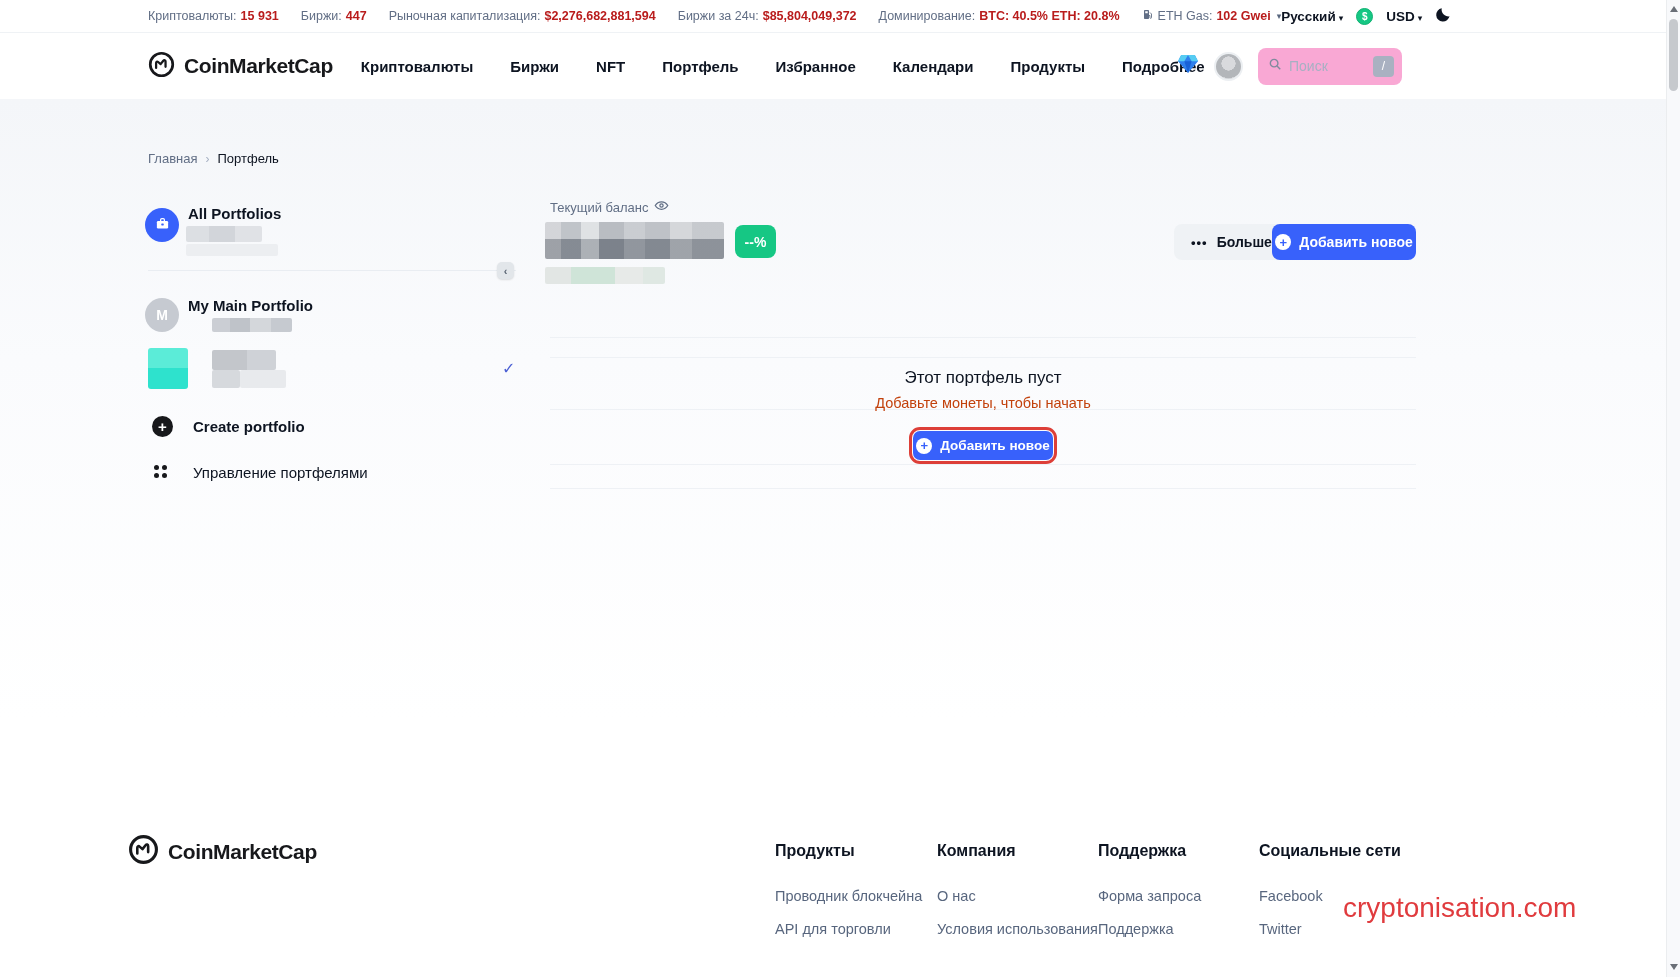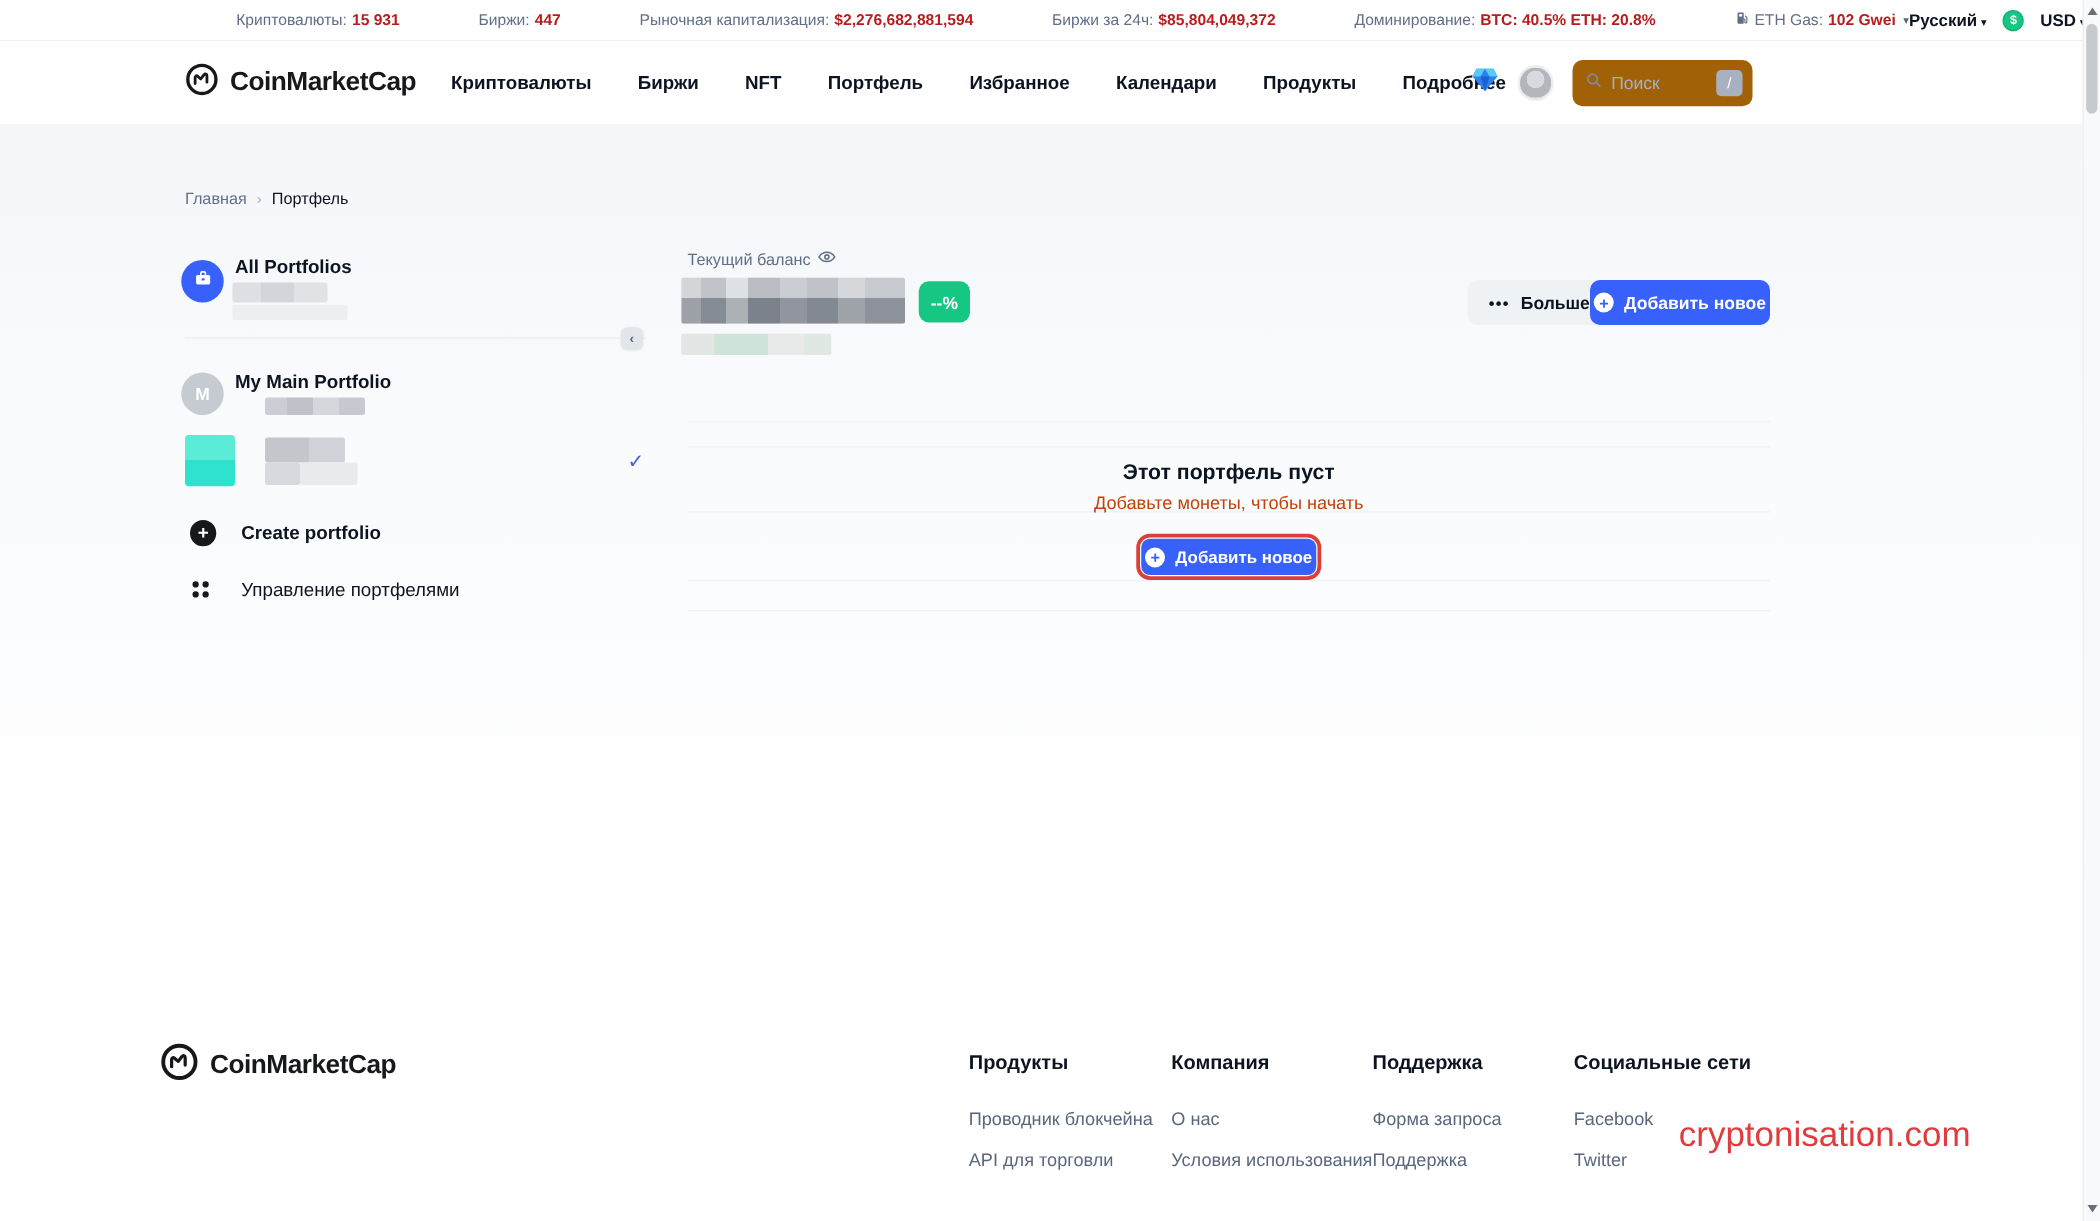--- a/index.html
+++ b/index.html
@@ -4,42 +4,42 @@
 <style>
   * { margin:0; padding:0; box-sizing:border-box; font-family:"Liberation Sans","DejaVu Sans",sans-serif; }
   html,body { width:1680px; height:977px; }
   body { position:relative; background:#fff; overflow:hidden; color:#0d1421; }
 
   
   .topbar { position:absolute; top:0; left:0; right:14px; height:33px; background:#fff;
             border-bottom:1px solid #eff2f5; display:flex; align-items:center;
             padding:0 252px 0 148px; }
   .stats { display:flex; gap:22px; flex:1; align-items:center; }
-  .stat { font-size:12.5px; color:#616e85; white-space:nowrap; display:flex; align-items:center; gap:4px;margin-left:41px; }
+  .stat { font-size:12.5px; color:#616e85; white-space:nowrap; display:flex; align-items:center; gap:4px; }
   .stat .val { color:#b91c1c; font-weight:600; }
   .stat .chev { color:#58667e; font-size:9px; margin-left:2px; }
   .topbar-right { display:flex; align-items:center; gap:13px; font-size:13.5px; font-weight:600; color:#0d1421; }
   .chev-sm { font-size:9px; color:#0d1421; margin-left:3px; }
   .coin-dollar { width:17px; height:17px; border-radius:50%; background:#16c784; color:#fff;
                  font-size:10px; font-weight:700; display:flex; align-items:center; justify-content:center;
                  border:1.5px solid #0fb272; }
 
   
   .header { position:absolute; top:33px; left:0; right:14px; height:66px; background:#fff;
             display:flex; align-items:center; padding-left:148px; }
   .brand { display:flex; align-items:center; gap:9px; }
   .brand-text { font-size:21px; font-weight:700; letter-spacing:-0.4px; color:#17181b; }
   .nav { display:flex; gap:37px; margin-left:28px; }
   .nav-item { font-size:15px; font-weight:600; color:#0d1421; cursor:pointer; white-space:nowrap; }
   .nav-item.heavy { font-weight:800; }
   .header-right { position:absolute; right:264px; display:flex; align-items:center; gap:15px; }
   .avatar { width:29px; height:29px; border-radius:50%;
             background:radial-gradient(circle at 50% 38%, #d9dadd 0 35%, #b3b6ba 36% 72%, #d2d4d7 73%);
             border:2px solid #eceff2; }
-  .searchbox { width:144px; height:37px; background:#a16207; border-radius:8px; display:flex;
+  .searchbox { width:144px; height:37px; background:#f9a8d4; border-radius:8px; display:flex;
                align-items:center; padding:0 8px 0 10px; gap:7px; }
   .searchbox input { border:none; outline:none; background:transparent; width:70px; font-size:14px; color:#0d1421; }
   .searchbox input::placeholder { color:#a6b0c3; }
   .slash-key { width:21px; height:21px; background:#a9b1c1; border-radius:4px; color:#fff;
                font-size:12px; display:flex; align-items:center; justify-content:center; margin-left:auto; }
 
   
   .content-bg { position:absolute; top:99px; left:0; right:14px; bottom:0;
                 background:linear-gradient(180deg,#f4f6f9 0px,#fafbfd 260px,#ffffff 620px); }
 
@@ -98,21 +98,21 @@
       filter:blur(.4px); }
   .more-btn { left:1174px; top:196px; height:36px; padding:0 17px; border-radius:8px; background:#eff2f5;
               display:flex; align-items:center; gap:9px; font-size:14px; font-weight:600; cursor:pointer; }
   .more-dots { letter-spacing:1px; font-size:13px; }
   .btn-blue { background:#3861fb; color:#fff; border-radius:8px; display:flex; align-items:center;
               justify-content:center; gap:8px; font-size:14px; font-weight:600; cursor:pointer; }
   .add-btn-top { left:1272px; top:196px; width:144px; height:36px; }
   .plus-circ { width:16px; height:16px; border-radius:50%; background:#fff; color:#3861fb;
                font-size:13px; font-weight:700; display:flex; align-items:center; justify-content:center; line-height:1; }
   .mline { left:550px; width:866px; height:1px; background:#eef1f5; }
-  .empty-title { left:550px; top:340px; width:866px; text-align:center; font-size:17px; font-weight:700; }
+  .empty-title { left:550px; top:340px; width:866px; text-align:center; font-size:17px; font-weight:400; }
   .empty-sub { left:550px; top:367px; width:866px; text-align:center; font-size:14.5px; color:#c2410c; }
   .cta-wrap { left:550px; top:399px; width:866px; display:flex; justify-content:center; }
   .cta-outline { border:3px solid #dd3f38; border-radius:11px; padding:1px; }
   .cta-btn { width:140px; height:29px; border-radius:7px; font-size:13.5px; }
 
   
   .footer-logo { left:128px; top:806px; display:flex; align-items:center; gap:9px; }
   .fcol-title { top:814px; font-size:16px; font-weight:700; }
   .flink { font-size:14.5px; font-weight:500; color:#58667e; cursor:pointer; white-space:nowrap; }
   .watermark { left:1343px; top:864px; font-size:28px; color:#e03b3e; }

